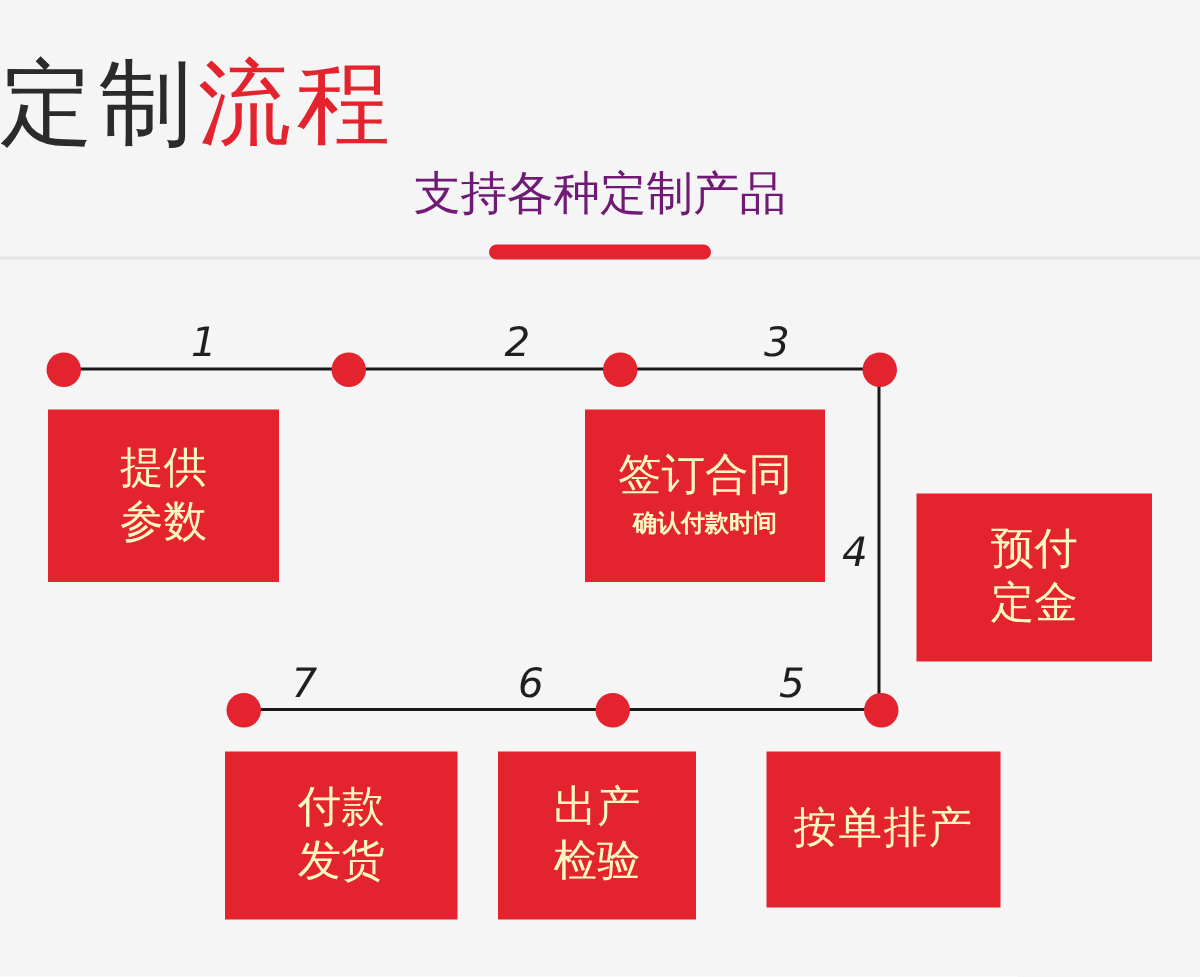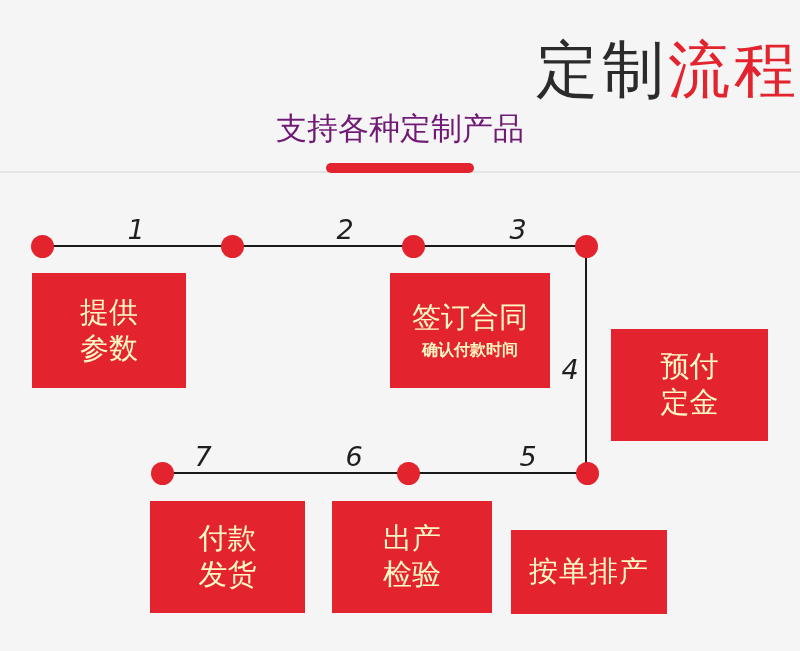--- a/index.html
+++ b/index.html
@@ -13,21 +13,21 @@
   .page{
     position:relative;
     width:800px;height:651px;
     background:var(--bg);
     overflow:hidden;
     font-family:"Liberation Sans","DejaVu Sans",sans-serif;
   }
   
   .title{
     position:absolute;top:36px;left:0;right:0;
-    text-align:right;
+    text-align:left;
     font-size:62px;line-height:1.1;
     letter-spacing:4px;
     font-weight:400;
     color:var(--ink);
     white-space:nowrap;
   }
   .title .red-part{color:var(--red);}
   .subtitle{
     position:absolute;top:110px;left:0;right:0;
     text-align:center;
@@ -92,23 +92,23 @@
     align-items:center;justify-content:center;
     text-align:center;
     z-index:2;
   }
   .box .ln{font-size:29px;line-height:1.24;white-space:nowrap;}
   .box .ln.small{font-size:16px;line-height:1.4;font-weight:bold;margin-top:3px;}
   .box.b1{left:32px;top:273px;width:154px;height:115px;}
   .box.b2{left:210px;top:273px;width:138px;height:115px;}
   .box.b3{left:390px;top:273px;width:160px;height:115px;}
   .box.b4{left:611px;top:329px;width:157px;height:112px;}
-  .box.b5{left:511px;top:501px;width:156px;height:84px;margin-top:29px;}
+  .box.b5{left:511px;top:501px;width:156px;height:104px;}
   .box.b5 .ln{letter-spacing:1px;}
-  .box.b6{left:332px;top:501px;width:160px;height:112px;}
+  .box.b6{left:332px;top:501px;width:132px;height:112px;}
   .box.b7{left:150px;top:501px;width:155px;height:112px;}
 </style>
 </head>
 <body>
 
 <div class="page">
 
   <h1 class="title"><span>定制</span><span class="red-part">流程</span></h1>
   <div class="subtitle">支持各种定制产品</div>
   <div class="divider"></div>

